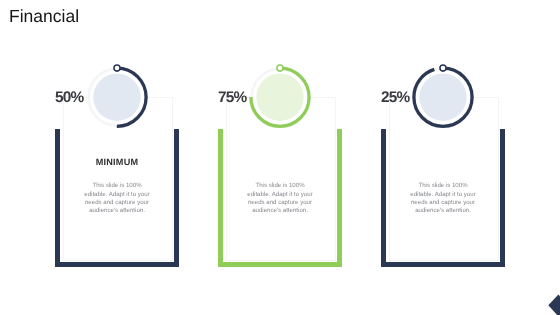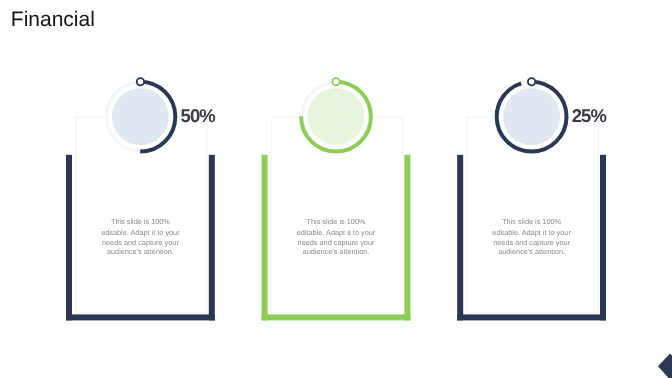--- a/index.html
+++ b/index.html
@@ -39,35 +39,36 @@
     position:absolute; left:26px; right:26px; top:182.3px; text-align:center;
     font-size:6.1px; line-height:8.2px; color:#878a8f;
   }
 
   .corner-mark { position:absolute; left:548px; top:294px; }
   .ring { position:absolute; left:0px; top:0px; width:124px; height:315px;
           pointer-events:none; }
   .ring svg { position:absolute; left:0; top:0; }
   .pct {
     position:absolute; left:0; width:124px; top:89.6px;
-    text-align:right; line-height:15.4px;
+    text-align:left; line-height:15.4px;
     font-size:15.4px; font-weight:700; color:#3a3c41; letter-spacing:-0.75px;
   }
 </style>
 </head>
 <body>
 
 <div class="slide">
   <div class="title">Financial</div>
   <div id="cards">
       <div class="card" style="left: 55px;">
     <div class="inner"></div>
     <div class="u-left" style="background:#2b3854"></div>
     <div class="u-right" style="background:#2b3854"></div>
     <div class="u-bottom" style="background:#2b3854"></div>
+    <div class="heading">MINIMUM</div>
     <div class="body-text">This slide is 100% editable. Adapt it to your needs and capture your audience's attention.</div>
     <div class="ring">
       <svg width="124" height="315" viewBox="0 0 124 315">
         <defs>
           <radialGradient id="halo-minimum" cx="50%" cy="50%" r="50%">
             <stop offset="0%" stop-color="#b7bccd" stop-opacity="0"></stop>
             <stop offset="82%" stop-color="#b7bccd" stop-opacity="0"></stop>
             <stop offset="90%" stop-color="#b7bccd" stop-opacity="0.10"></stop>
             <stop offset="95%" stop-color="#b7bccd" stop-opacity="0.17"></stop>
             <stop offset="100%" stop-color="#b7bccd" stop-opacity="0"></stop>
@@ -98,20 +99,21 @@
             <stop offset="95%" stop-color="#b7bccd" stop-opacity="0.17"></stop>
             <stop offset="100%" stop-color="#b7bccd" stop-opacity="0"></stop>
           </radialGradient>
         </defs>
         <circle cx="62" cy="97.2" r="30.299999999999997" fill="url(#halo-medium)"></circle>
         <circle cx="62" cy="97.2" r="26.9" fill="#ffffff"></circle>
         <circle cx="62" cy="97.2" r="23.7" fill="#e8f4db"></circle>
         <circle cx="62" cy="97.2" r="29.1" fill="none" stroke="#8fcd58" stroke-width="3.3" stroke-linecap="butt" stroke-dasharray="137.13051932919447 45.7101731097315" transform="rotate(-90 62 97.2)"></circle>
         <circle cx="62" cy="68.1" r="3.05" fill="#ffffff" stroke="#8fcd58" stroke-width="1.55"></circle>
       </svg>
+      <div class="pct">75%</div>
     </div>
       </div>
       <div class="card" style="left: 381px;">
     <div class="inner"></div>
     <div class="u-left" style="background:#2b3854"></div>
     <div class="u-right" style="background:#2b3854"></div>
     <div class="u-bottom" style="background:#2b3854"></div>
     <div class="body-text">This slide is 100% editable. Adapt it to your needs and capture your audience's attention.</div>
     <div class="ring">
       <svg width="124" height="315" viewBox="0 0 124 315">

